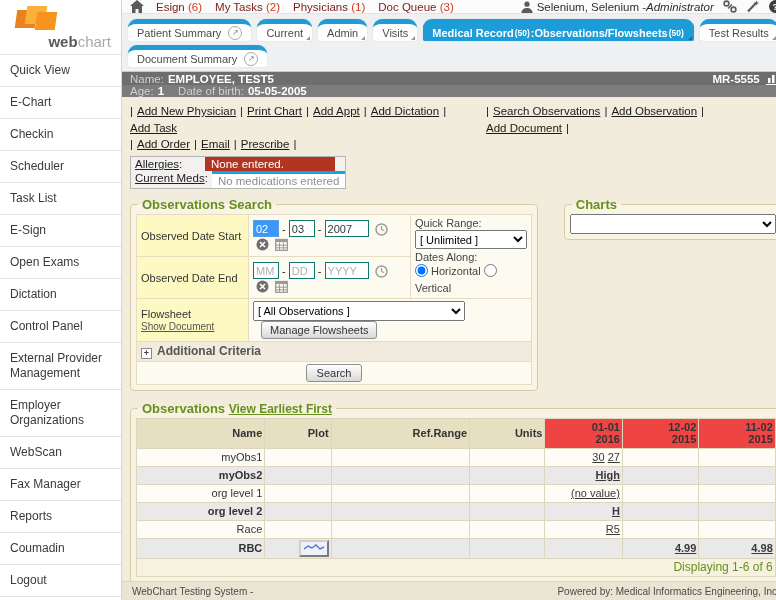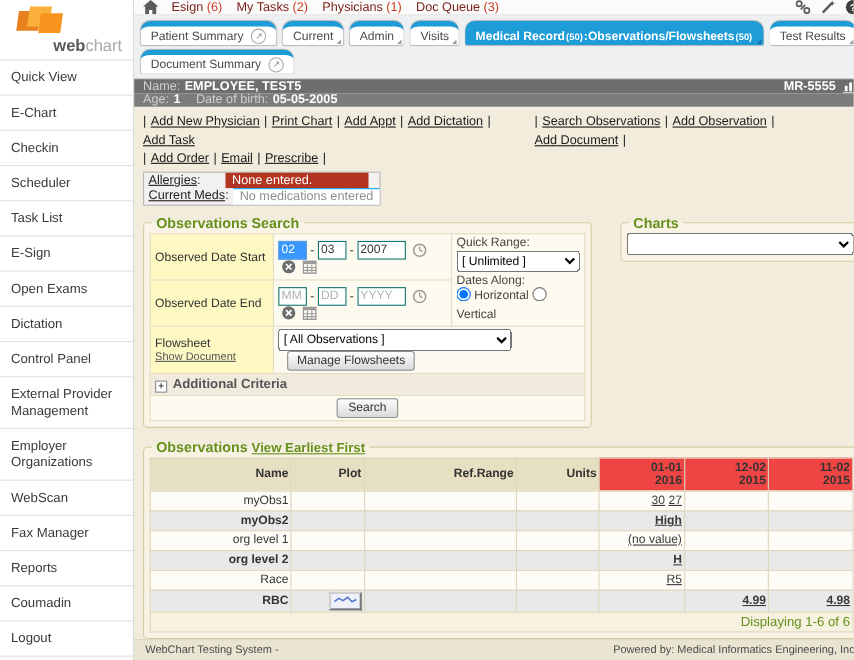--- a/index.html
+++ b/index.html
@@ -74,21 +74,21 @@
   .sep { color:#1b1b1b; }
   .qspacer { flex:1; }
 
   .allergy-box { display:inline-block; border:1px solid #b5b5b5; background:#f2f1ef; margin-top:3px;
                  font-size:11.5px; }
   .abox-row { display:flex; align-items:stretch; }
   .abox-label { padding:1px 4px; color:#222; min-width:74px; }
   .abox-label a { color:#222; text-decoration:underline; cursor:pointer; }
   .abox-val { padding:1px 6px; min-width:130px; }
   .val-allergy { background:#b23421; color:#fff; }
-  .val-meds { background:#fff; color:#8f8f8f; border-top:1px solid #0ea5e9; }
+  .val-meds { background:#fff; color:#8f8f8f; border-top:3px solid #0ea5e9; }
 
   
   .forms-row { display:flex; justify-content:space-between; align-items:flex-start; margin-top:8px; }
   fieldset { border:1px solid #d6cba4; border-radius:4px; background:#f9f4e5; padding:2px 5px 5px; }
   legend { color:#66901d; font-weight:bold; font-size:13px; padding:0 4px; margin-left:2px; }
   .fs-search { width:408px; }
   .fs-charts { width:218px; }
   .fs-charts select { width:100%; font-size:11px; height:20px; }
 
   table.sform { width:100%; border-collapse:collapse; font-size:11px; color:#333; }
@@ -185,20 +185,28 @@
       <span class="home-ico">
         <svg width="14" height="13" viewBox="0 0 14 13">
             <path d="M7 0 L14 6 L12 6 L12 13 L8.5 13 L8.5 9 L5.5 9 L5.5 13 L2 13 L2 6 L0 6 Z" fill="#5b5b5b"></path>
           </svg>
       </span>
       <span class="navitem"><span class="nl">Esign</span> <span class="nc">(6)</span></span>
       <span class="navitem"><span class="nl">My Tasks</span> <span class="nc">(2)</span></span>
       <span class="navitem"><span class="nl">Physicians</span> <span class="nc">(1)</span></span>
       <span class="navitem"><span class="nl">Doc Queue</span> <span class="nc">(3)</span></span>
       <span class="top-spacer"></span>
+      <span class="userbox">
+        <svg width="12" height="12" viewBox="0 0 12 12" style="margin-right:4px">
+            <circle cx="6" cy="3.2" r="2.6" fill="#5b5b5b"></circle>
+            <path d="M0.5 12 C0.5 8.5 3 7 6 7 C9 7 11.5 8.5 11.5 12 Z" fill="#5b5b5b"></path>
+          </svg>
+        <span>Selenium, Selenium - </span>
+          <span class="role">Administrator</span>
+      </span>
       <span class="ticon">
         <svg width="14" height="13" viewBox="0 0 14 13">
             <circle cx="3.5" cy="3.5" r="2.4" fill="none" stroke="#5b5b5b" stroke-width="1.6"></circle>
             <circle cx="10.5" cy="9.5" r="2.4" fill="none" stroke="#5b5b5b" stroke-width="1.6"></circle>
             <line x1="5" y1="8.5" x2="9" y2="4.5" stroke="#5b5b5b" stroke-width="1.6"></line>
           </svg>
       </span>
       <span class="ticon">
         <svg width="14" height="13" viewBox="0 0 14 13">
             <line x1="2" y1="11.5" x2="10" y2="3" stroke="#5b5b5b" stroke-width="2.2"></line>

